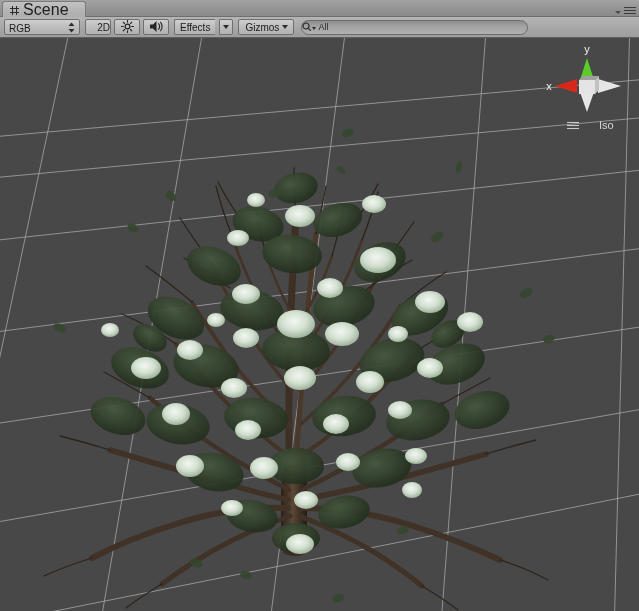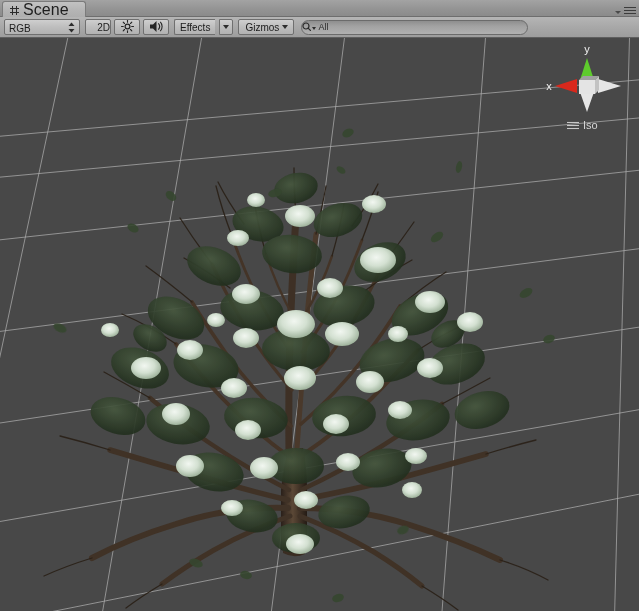--- a/index.html
+++ b/index.html
@@ -174,21 +174,21 @@
     position: absolute;
     right: 4px; top: 4px;
     width: 96px; height: 100px;
     pointer-events: none;
   }
   .iso-row {
     position: absolute;
     left: 28px; top: 78px;
     display: flex;
     align-items: center;
-    gap: 4px;
+    gap: 20px;
   }
   .iso-label {
     font-size: 11px;
     color: #d6d6d6;
     line-height: 1;
   }
 </style>
 </head>
 <body>
 

